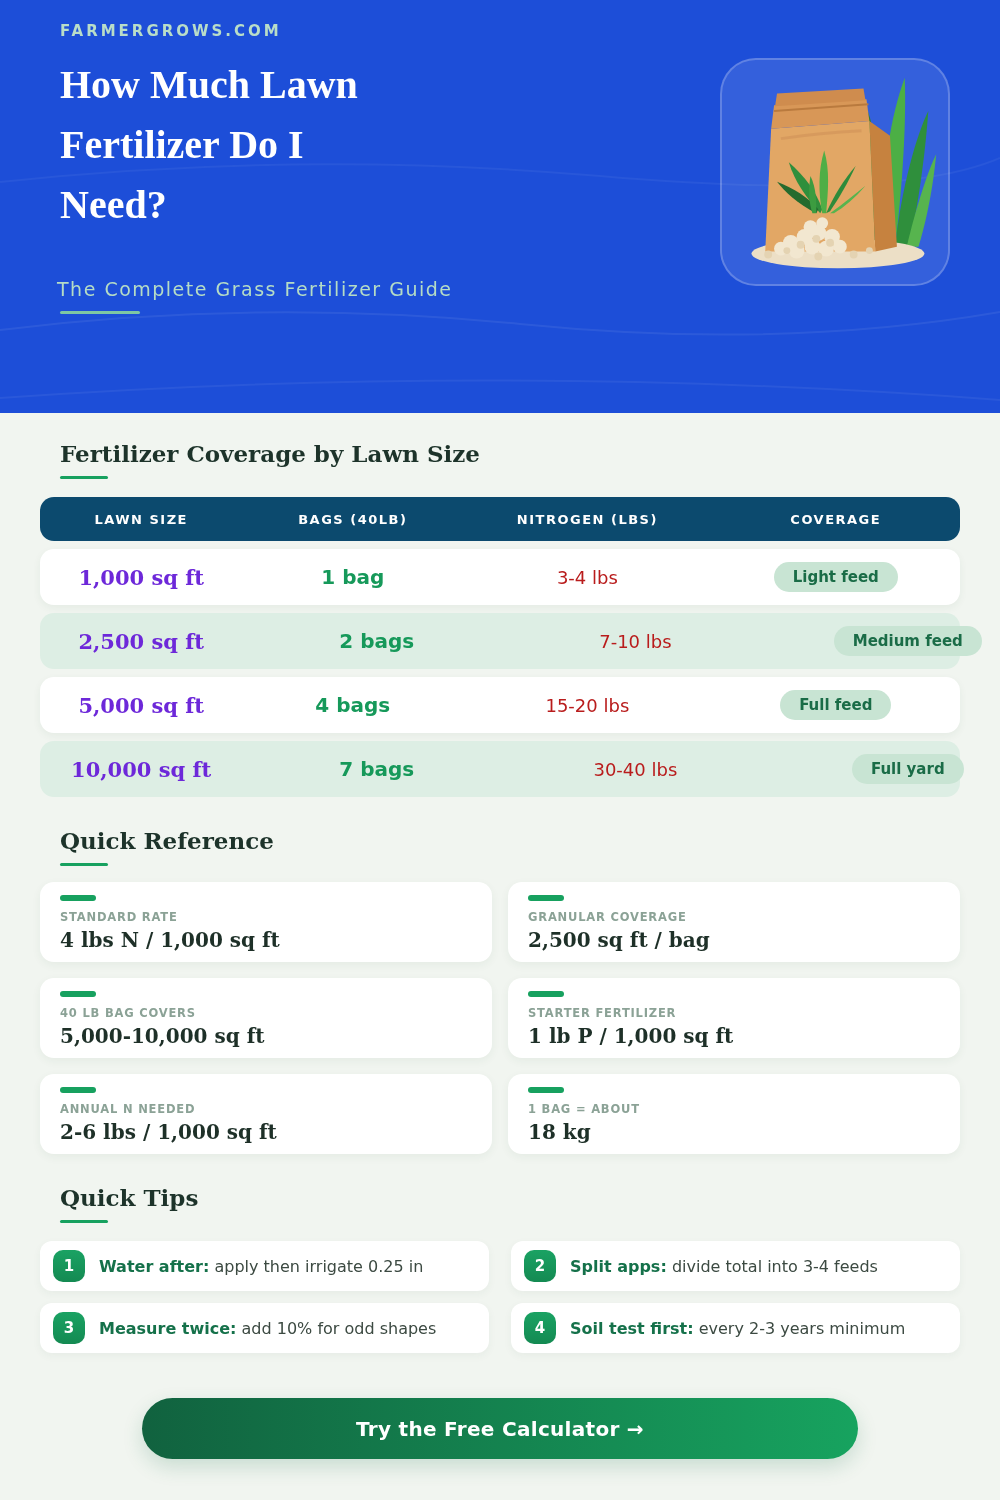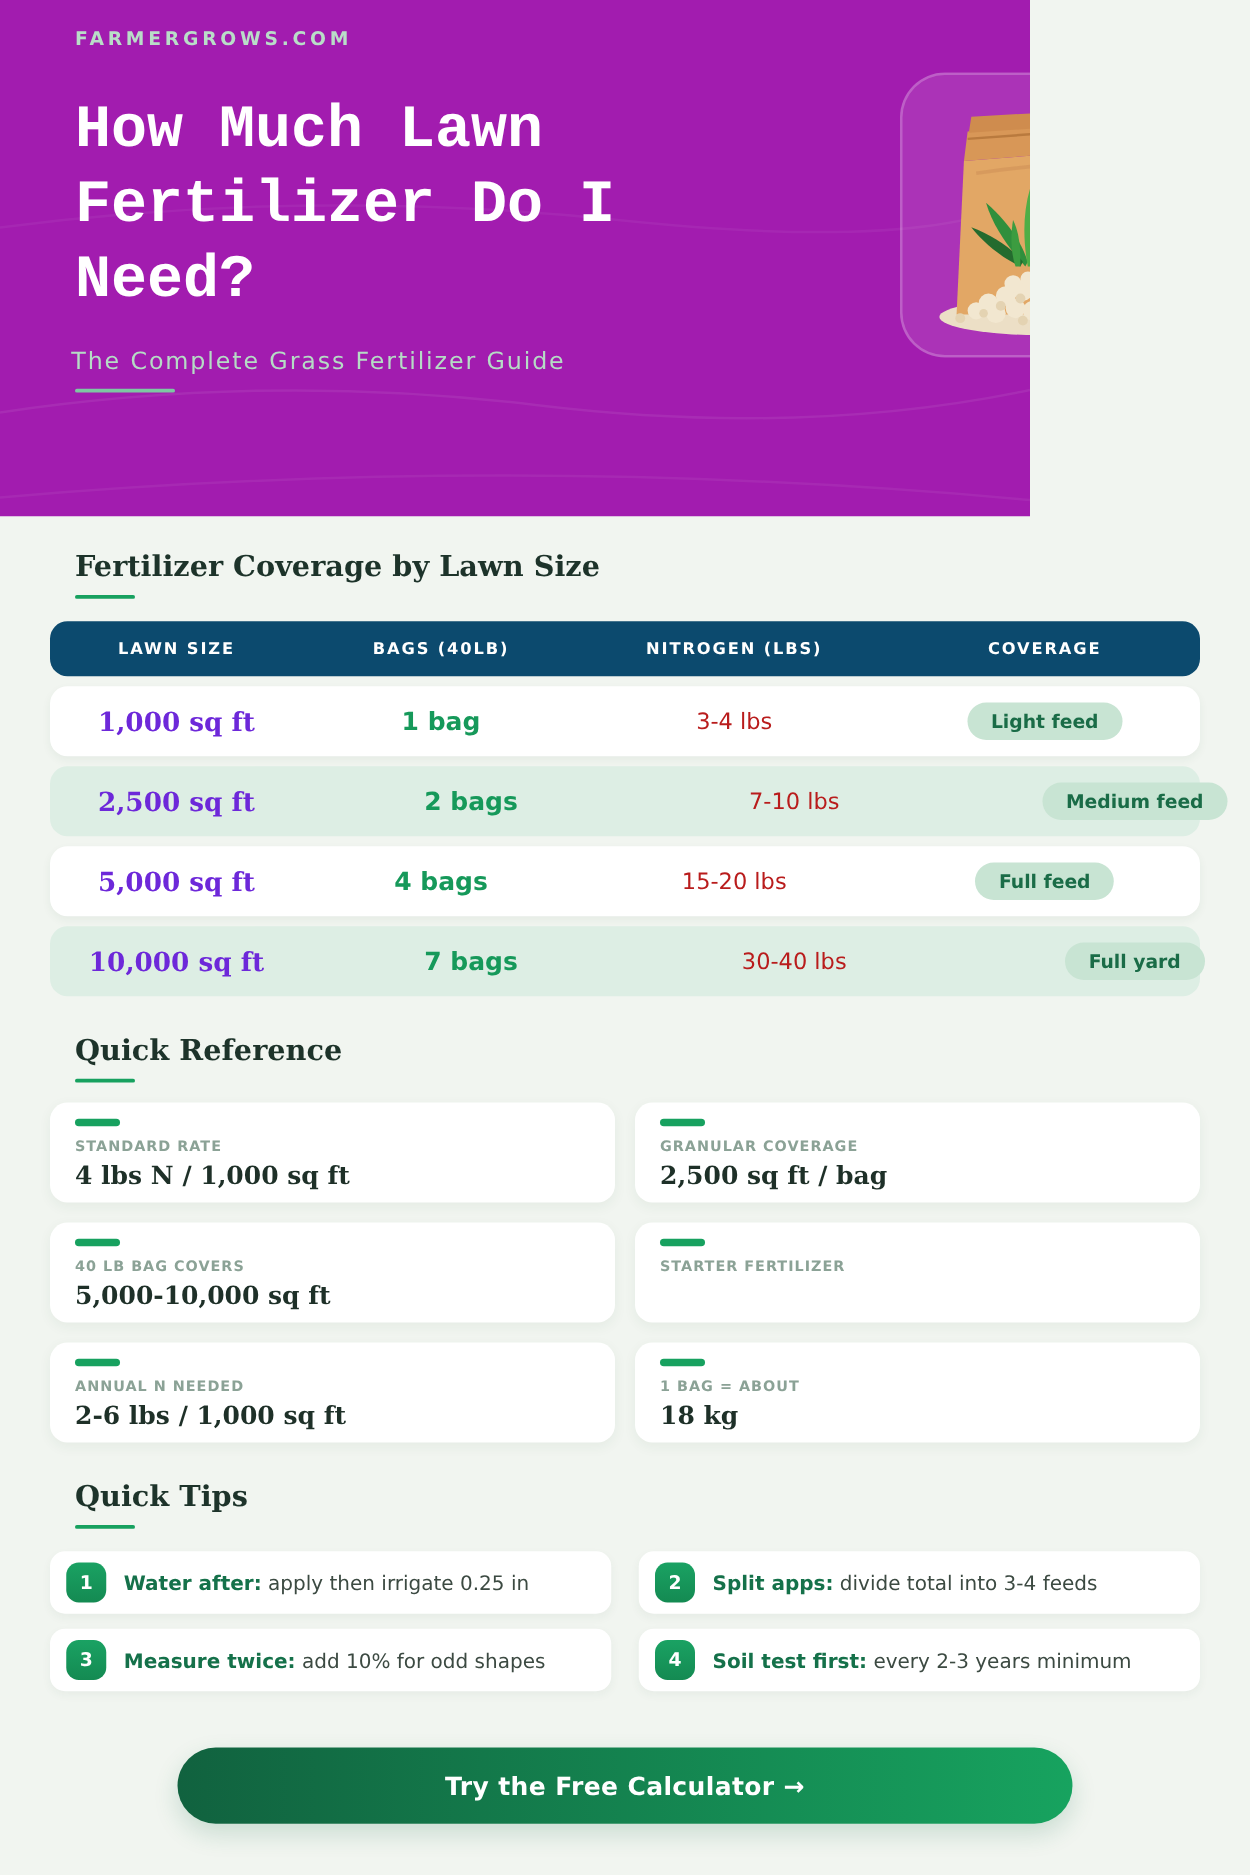--- a/index.html
+++ b/index.html
@@ -1,26 +1,26 @@
 <!DOCTYPE html>
 <html><head>
 <meta charset="utf-8">
 <style>
   * { margin:0; padding:0; box-sizing:border-box; }
   html,body { width:1000px; height:1500px; overflow:hidden; }
   body { font-family:"DejaVu Sans","Liberation Sans",sans-serif; background:#f1f5f0; position:relative; }
 
   
-  .hero { position:relative; width:824px; height:413px; background:#a21caf; overflow:hidden; }
+  .hero { position:relative; width:1000px; height:413px; background:#1d4ed8; overflow:hidden; }
   .hero .waves { position:absolute; inset:0; width:100%; height:100%; }
   .brand { position:absolute; left:60px; top:22px; font-size:15px; font-weight:bold;
            letter-spacing:3px; color:#b9ddc8; }
-  .hero-title { position:absolute; left:60px; top:75px; width:560px;
-                font-family:Liberation Mono, monospace; font-weight:bold;
-                color:#ffffff; font-size:48px; line-height:60px; }
+  .hero-title { position:absolute; left:60px; top:55px; width:560px;
+                font-family:Liberation Serif, serif; font-weight:bold;
+                color:#ffffff; font-size:40px; line-height:60px; }
   .hero-subtitle { position:absolute; left:57px; top:278px; font-size:19px;
                    letter-spacing:1.5px; color:#b5dcc5; }
   .hero-underline { position:absolute; left:60px; top:311px; width:80px; height:3px;
                     background:#7ec7a3; border-radius:2px; }
   .illus-card { position:absolute; left:720px; top:58px; width:230px; height:228px;
                 background:rgba(255,255,255,0.10); border:2px solid rgba(255,255,255,0.22);
                 border-radius:36px; overflow:hidden; }
   .illus-card svg { display:block; width:100%; height:100%; }
 
   
@@ -204,20 +204,21 @@
       <div class="card-value">2,500 sq ft / bag</div>
     </div>
     <div class="card">
       <div class="card-dash"></div>
       <div class="card-label">40 LB BAG COVERS</div>
       <div class="card-value">5,000-10,000 sq ft</div>
     </div>
     <div class="card">
       <div class="card-dash"></div>
       <div class="card-label">STARTER FERTILIZER</div>
+      <div class="card-value">1 lb P / 1,000 sq ft</div>
     </div>
     <div class="card">
       <div class="card-dash"></div>
       <div class="card-label">ANNUAL N NEEDED</div>
       <div class="card-value">2-6 lbs / 1,000 sq ft</div>
     </div>
     <div class="card">
       <div class="card-dash"></div>
       <div class="card-label">1 BAG = ABOUT</div>
       <div class="card-value">18 kg</div>

